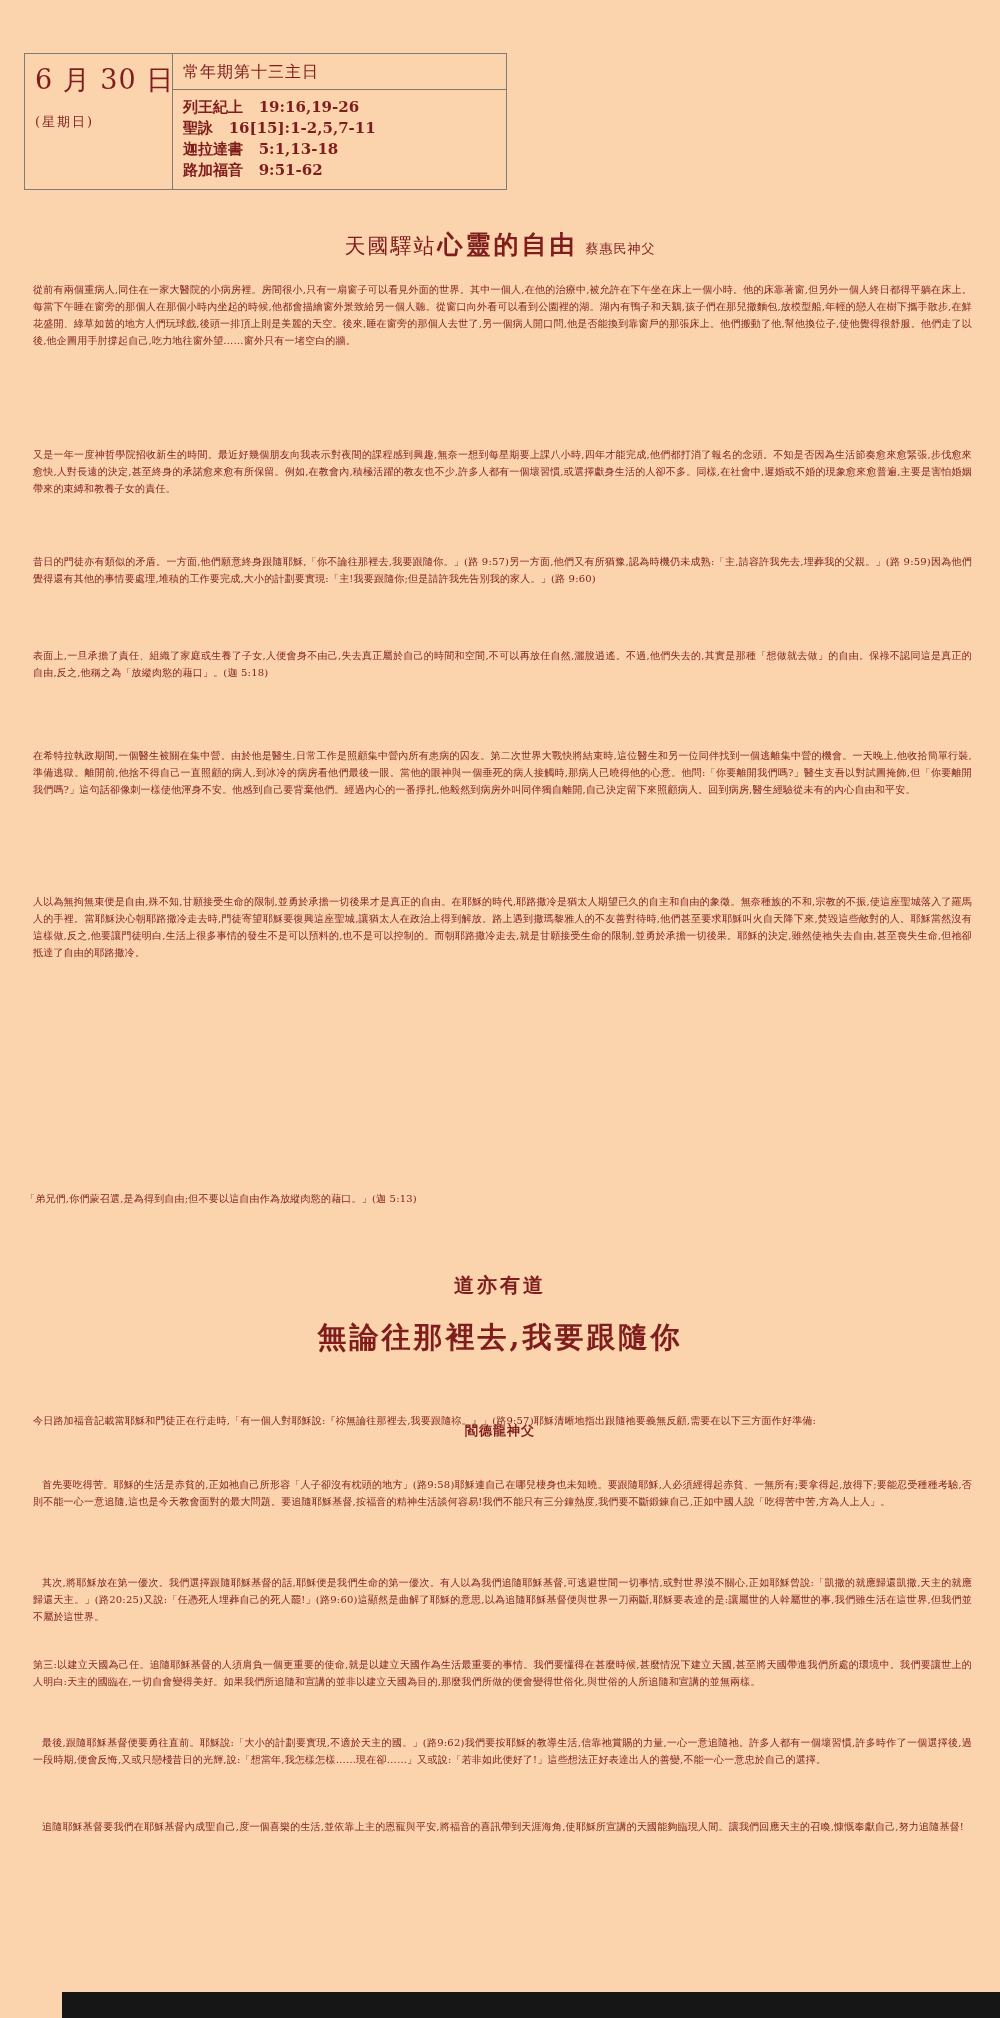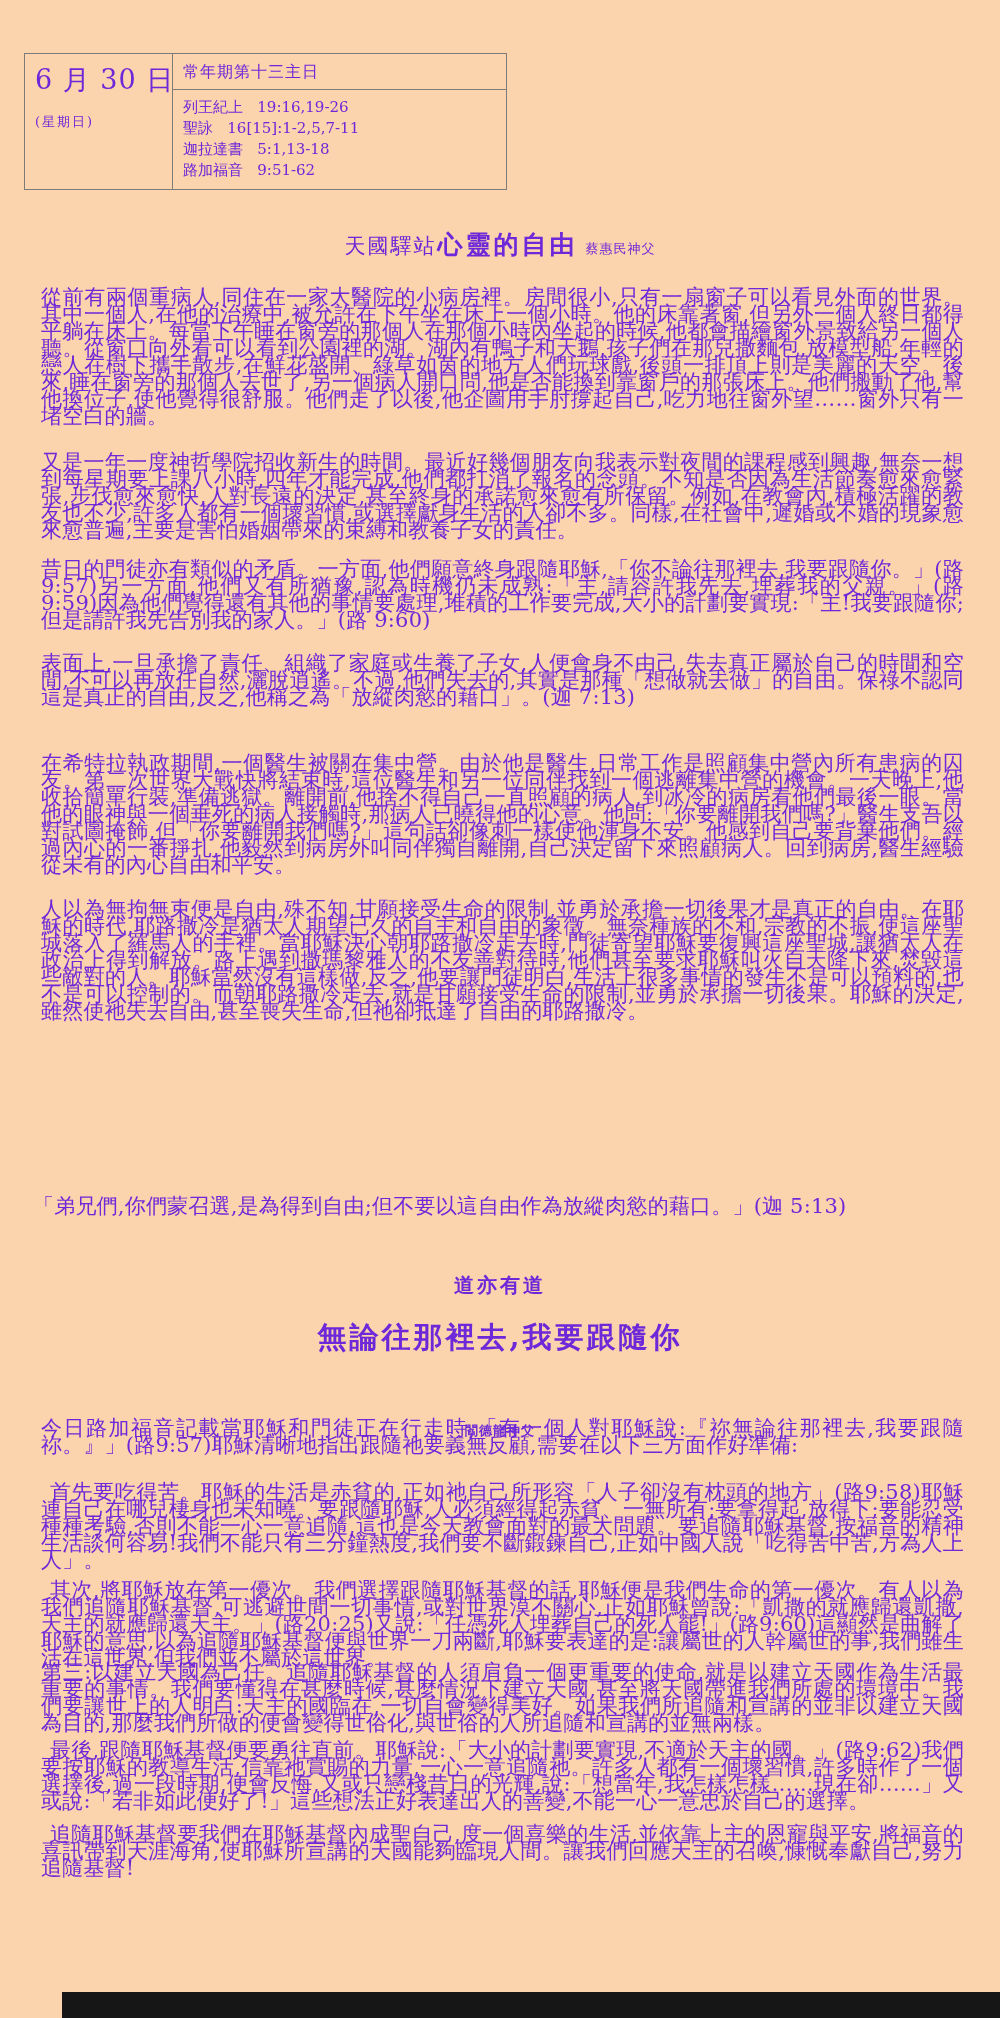--- a/index.html
+++ b/index.html
@@ -1,41 +1,41 @@
 <!DOCTYPE html>
 <html><head>
 <meta charset="utf-8">
 <style>
   html,body{margin:0;padding:0;}
   .page{
     position:relative;
     width:1000px;height:2018px;
     background:#FBD3AC;
-    color:#6d28d9;
+    color:#7f1d1d;
     font-family:"DejaVu Serif","Liberation Serif",serif;
     overflow:hidden;
   }
   
   .cal{position:absolute;left:24px;top:53px;width:481px;border:1px solid #7d7c78;display:flex;background:#FBD3AC;}
   .cal-left{width:148px;border-right:1px solid #7d7c78;padding:8px 8px 10px 10px;box-sizing:border-box;}
   .cal-date{font-size:27px;letter-spacing:1px;white-space:pre;}
   .cal-weekday{font-size:13px;margin-top:15px;letter-spacing:2px;}
   .cal-right{flex:1;}
   .cal-season{font-size:16px;padding:8px 10px 6px;border-bottom:1px solid #7d7c78;letter-spacing:1px;}
-  .cal-readings{padding:7px 10px 8px;font-size:15px;line-height:21px;}
+  .cal-readings{padding:7px 10px 8px;font-size:15px;line-height:21px;font-weight:bold;}
   .reading{white-space:pre;}
   
   .a1head{position:absolute;left:0;right:0;top:228px;text-align:center;white-space:nowrap;}
   .a1-col{font-size:21px;letter-spacing:2px;}
   .a1-title{font-size:25px;font-weight:bold;letter-spacing:3px;margin:0 8px 0 1px;}
   .a1-author{font-size:13px;letter-spacing:1px;}
   
   .para{
-    position:absolute;left:33px;right:28px;margin:8px;
-    font-size:21px;line-height:17px;
+    position:absolute;left:33px;right:28px;margin:0;
+    font-size:10px;line-height:17px;
     text-align:justify;text-justify:inter-ideograph;
     letter-spacing:0.2px;
   }
   .ind{text-indent:9px;}
   .p1{top:281px;} .p2{top:446px;} .p3{top:553px;} .p4{top:647px;}
   .p5{top:747px;} .p6{top:893px;} .p7{top:1070px;}
   .quote{top:1190px;left:25px;}
   
   .a2col{position:absolute;left:0;right:0;top:1272px;text-align:center;font-size:20px;font-weight:bold;letter-spacing:3px;}
   .a2title{position:absolute;left:0;right:0;top:1318px;text-align:center;font-size:29px;font-weight:bold;letter-spacing:3px;}
@@ -66,21 +66,21 @@
     </div>
   </div>
 
   <div class="a1head">
     <span class="a1-col">天國驛站</span><span class="a1-title">心靈的自由</span><span class="a1-author">蔡惠民神父</span>
   </div>
 
   <p class="para p1">從前有兩個重病人,同住在一家大醫院的小病房裡。房間很小,只有一扇窗子可以看見外面的世界。其中一個人,在他的治療中,被允許在下午坐在床上一個小時。他的床靠著窗,但另外一個人終日都得平躺在床上。每當下午睡在窗旁的那個人在那個小時內坐起的時候,他都會描繪窗外景致給另一個人聽。從窗口向外看可以看到公園裡的湖。湖內有鴨子和天鵝,孩子們在那兒撒麵包,放模型船,年輕的戀人在樹下攜手散步,在鮮花盛開、綠草如茵的地方人們玩球戲,後頭一排頂上則是美麗的天空。後來,睡在窗旁的那個人去世了,另一個病人開口問,他是否能換到靠窗戶的那張床上。他們搬動了他,幫他換位子,使他覺得很舒服。他們走了以後,他企圖用手肘撐起自己,吃力地往窗外望……窗外只有一堵空白的牆。</p>
   <p class="para p2">又是一年一度神哲學院招收新生的時間。最近好幾個朋友向我表示對夜間的課程感到興趣,無奈一想到每星期要上課八小時,四年才能完成,他們都打消了報名的念頭。不知是否因為生活節奏愈來愈緊張,步伐愈來愈快,人對長遠的決定,甚至終身的承諾愈來愈有所保留。例如,在教會內,積極活躍的教友也不少,許多人都有一個壞習慣,或選擇獻身生活的人卻不多。同樣,在社會中,遲婚或不婚的現象愈來愈普遍,主要是害怕婚姻帶來的束縛和教養子女的責任。</p>
   <p class="para p3">昔日的門徒亦有類似的矛盾。一方面,他們願意終身跟隨耶穌,「你不論往那裡去,我要跟隨你。」(路 9:57)另一方面,他們又有所猶豫,認為時機仍未成熟:「主,請容許我先去,埋葬我的父親。」(路 9:59)因為他們覺得還有其他的事情要處理,堆積的工作要完成,大小的計劃要實現:「主!我要跟隨你;但是請許我先告別我的家人。」(路 9:60)</p>
-  <p class="para p4">表面上,一旦承擔了責任、組織了家庭或生養了子女,人便會身不由己,失去真正屬於自己的時間和空間,不可以再放任自然,灑脫逍遙。不過,他們失去的,其實是那種「想做就去做」的自由。保祿不認同這是真正的自由,反之,他稱之為「放縱肉慾的藉口」。(迦 7:13)</p>
+  <p class="para p4">表面上,一旦承擔了責任、組織了家庭或生養了子女,人便會身不由己,失去真正屬於自己的時間和空間,不可以再放任自然,灑脫逍遙。不過,他們失去的,其實是那種「想做就去做」的自由。保祿不認同這是真正的自由,反之,他稱之為「放縱肉慾的藉口」。(迦 5:18)</p>
   <p class="para p5">在希特拉執政期間,一個醫生被關在集中營。由於他是醫生,日常工作是照顧集中營內所有患病的囚友。第二次世界大戰快將結束時,這位醫生和另一位同伴找到一個逃離集中營的機會。一天晚上,他收拾簡單行裝,準備逃獄。離開前,他捨不得自己一直照顧的病人,到冰冷的病房看他們最後一眼。當他的眼神與一個垂死的病人接觸時,那病人已曉得他的心意。他問:「你要離開我們嗎?」醫生支吾以對試圖掩飾,但「你要離開我們嗎?」這句話卻像刺一樣使他渾身不安。他感到自己要背棄他們。經過內心的一番掙扎,他毅然到病房外叫同伴獨自離開,自己決定留下來照顧病人。回到病房,醫生經驗從未有的內心自由和平安。</p>
   <p class="para p6">人以為無拘無束便是自由,殊不知,甘願接受生命的限制,並勇於承擔一切後果才是真正的自由。在耶穌的時代,耶路撒冷是猶太人期望已久的自主和自由的象徵。無奈種族的不和,宗教的不振,使這座聖城落入了羅馬人的手裡。當耶穌決心朝耶路撒冷走去時,門徒寄望耶穌要復興這座聖城,讓猶太人在政治上得到解放。路上遇到撒瑪黎雅人的不友善對待時,他們甚至要求耶穌叫火自天降下來,焚毀這些敵對的人。耶穌當然沒有這樣做,反之,他要讓門徒明白,生活上很多事情的發生不是可以預料的,也不是可以控制的。而朝耶路撒冷走去,就是甘願接受生命的限制,並勇於承擔一切後果。耶穌的決定,雖然使祂失去自由,甚至喪失生命,但祂卻抵達了自由的耶路撒冷。</p>
   <p class="para quote">「弟兄們,你們蒙召選,是為得到自由;但不要以這自由作為放縱肉慾的藉口。」(迦 5:13)</p>
 
   <div class="a2col">道亦有道</div>
   <div class="a2title">無論往那裡去,我要跟隨你</div>
   <div class="a2author">閻德龍神父</div>
 
   <p class="para pa">今日路加福音記載當耶穌和門徒正在行走時,「有一個人對耶穌說:『祢無論往那裡去,我要跟隨祢。』」(路9:57)耶穌清晰地指出跟隨祂要義無反顧,需要在以下三方面作好準備:</p>
   <p class="para pb ind">首先要吃得苦。耶穌的生活是赤貧的,正如祂自己所形容「人子卻沒有枕頭的地方」(路9:58)耶穌連自己在哪兒棲身也未知曉。要跟隨耶穌,人必須經得起赤貧、一無所有;要拿得起,放得下;要能忍受種種考驗,否則不能一心一意追隨,這也是今天教會面對的最大問題。要追隨耶穌基督,按福音的精神生活談何容易!我們不能只有三分鐘熱度,我們要不斷鍛鍊自己,正如中國人說「吃得苦中苦,方為人上人」。</p>

